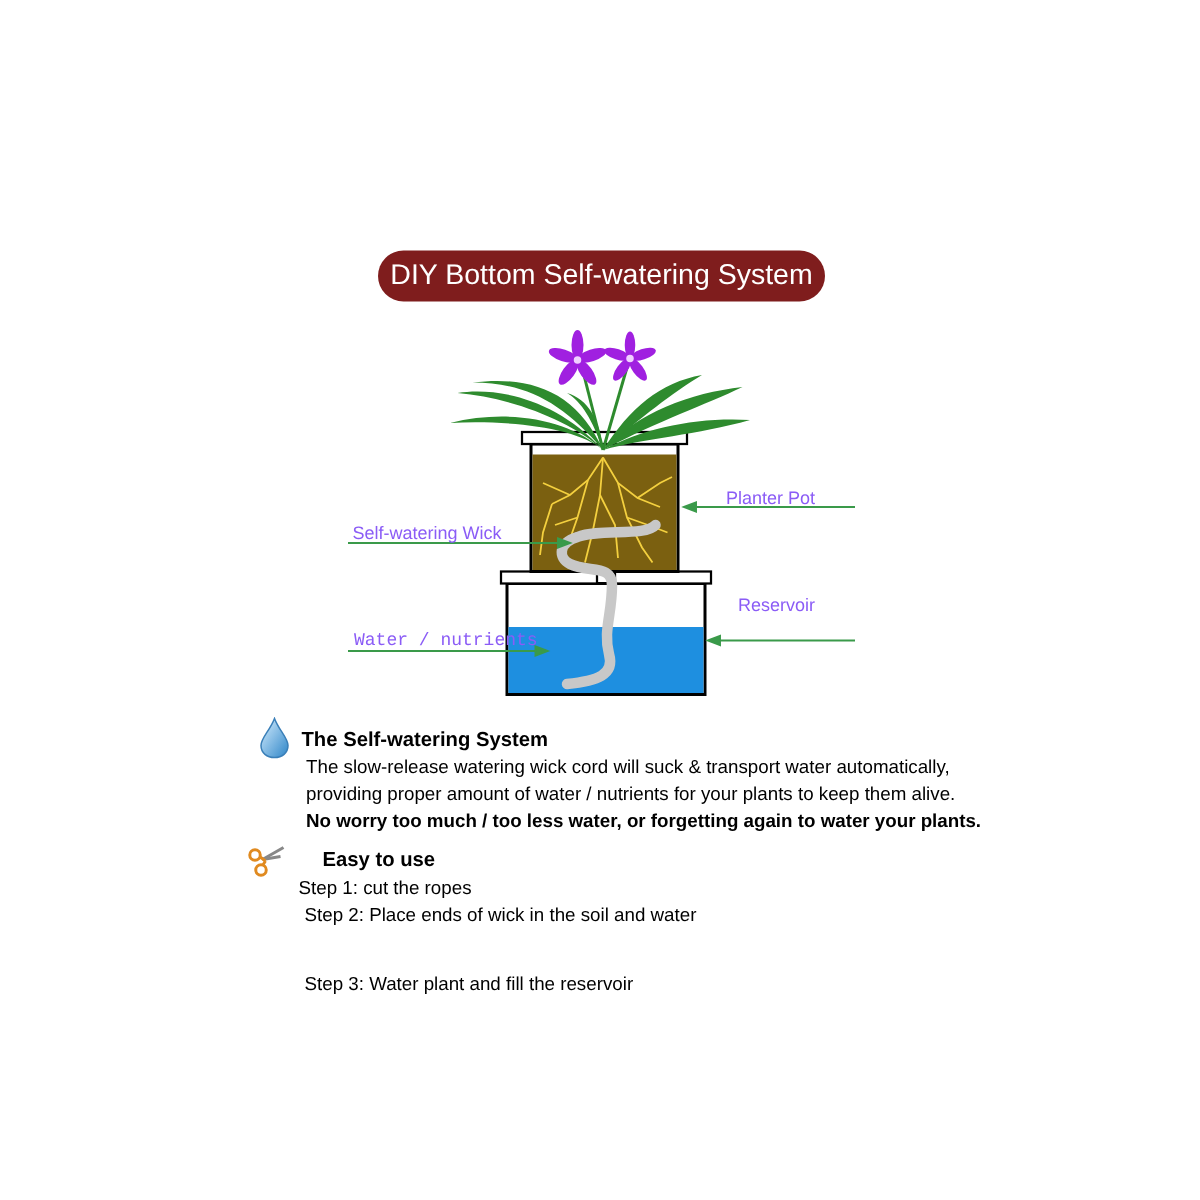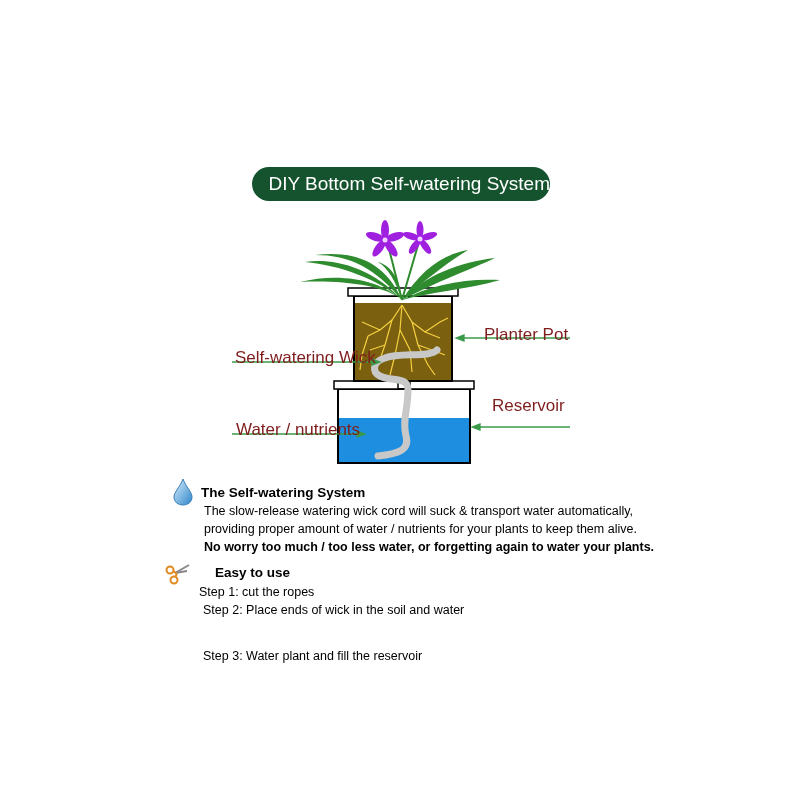--- a/index.html
+++ b/index.html
@@ -1,23 +1,23 @@
 <!DOCTYPE html>
 <html><head>
 <meta charset="utf-8">
 <style>
   html, body { margin:0; padding:0; background:#ffffff; }
   body { width:800px; height:800px; position:relative; overflow:hidden; font-family:"Liberation Sans", sans-serif; }
   .title-pill {
     position:absolute; left:252px; top:167px; width:298px; height:34px;
-    background:#14532d; border-radius:17px;
-    color:#ffffff; font-size:19px; line-height:34px; text-align:right;
+    background:#7f1d1d; border-radius:17px;
+    color:#ffffff; font-size:19px; line-height:34px; text-align:center;
   }
   .diagram { position:absolute; left:0; top:0; width:800px; height:800px; }
-  .label { position:absolute; font-size:17px; color:#7f1d1d; white-space:nowrap; }
+  .label { position:absolute; font-size:12px; color:#8b5cf6; white-space:nowrap; }
   .sec-title { position:absolute; font-weight:bold; font-size:13.5px; color:#000; white-space:nowrap;text-align:center; }
   .body-line { position:absolute; font-size:12.5px; color:#000; white-space:nowrap; }
   .bold-line { font-weight:bold; }
   .icon { position:absolute; }
 </style>
 </head>
 <body>
 
 <div class="title-pill">DIY Bottom Self-watering System</div>
 
@@ -94,21 +94,21 @@
     <line x1="570" y1="427" x2="476" y2="427"></line>
     <polygon points="472,427 480,424 480,430"></polygon>
     <line x1="232" y1="434" x2="360" y2="434"></line>
     <polygon points="365,434 357,431 357,437"></polygon>
   </g>
 </svg>
 
 <div class="label" style="left:484px; top:325px;">Planter Pot</div>
 <div class="label" style="left:235px; top:348px;">Self-watering Wick</div>
 <div class="label" style="left:492px; top:396px;">Reservoir</div>
-<div class="label" style="left:236px; top:420px;">Water / nutrients</div>
+<div class="label" style="left:236px; top:420px;font-family:Liberation Mono, monospace;">Water / nutrients</div>
 
 <svg class="icon" style="left:172px; top:478px;" width="22" height="28" viewBox="0 0 22 28">
   <defs>
     <linearGradient id="dg" x1="0" y1="0" x2="1" y2="1">
       <stop offset="0" stop-color="#d8efff"></stop>
       <stop offset="1" stop-color="#2f86c8"></stop>
     </linearGradient>
   </defs>
   <path d="M11 1 C8 9 2 14 2 19 C2 24 6 27 11 27 C16 27 20 24 20 19 C20 14 14 9 11 1 Z" fill="url(#dg)" stroke="#3a7fb8" stroke-width="1"></path>
 </svg>

